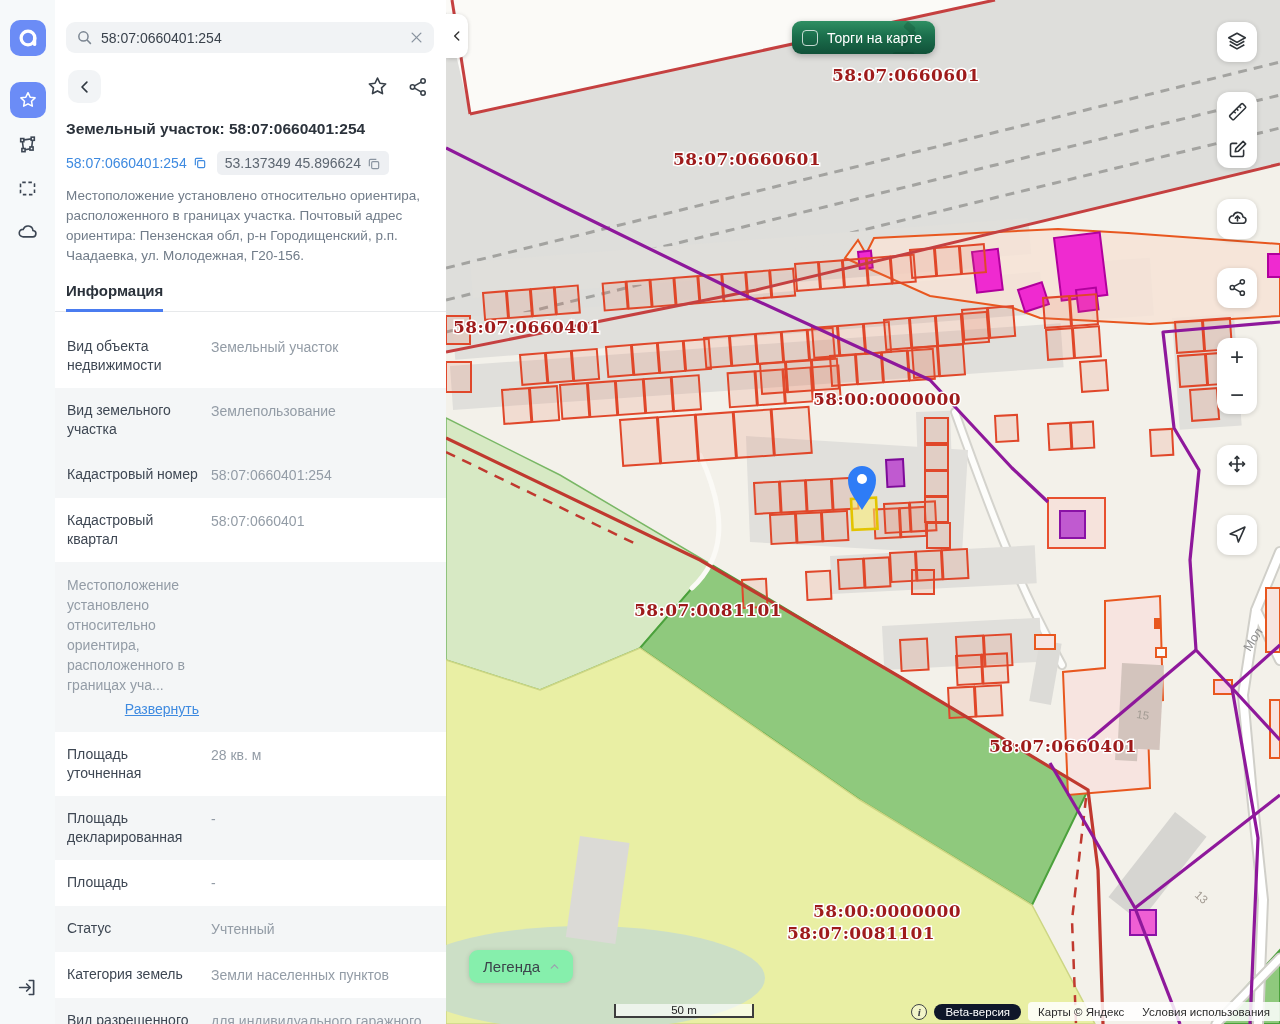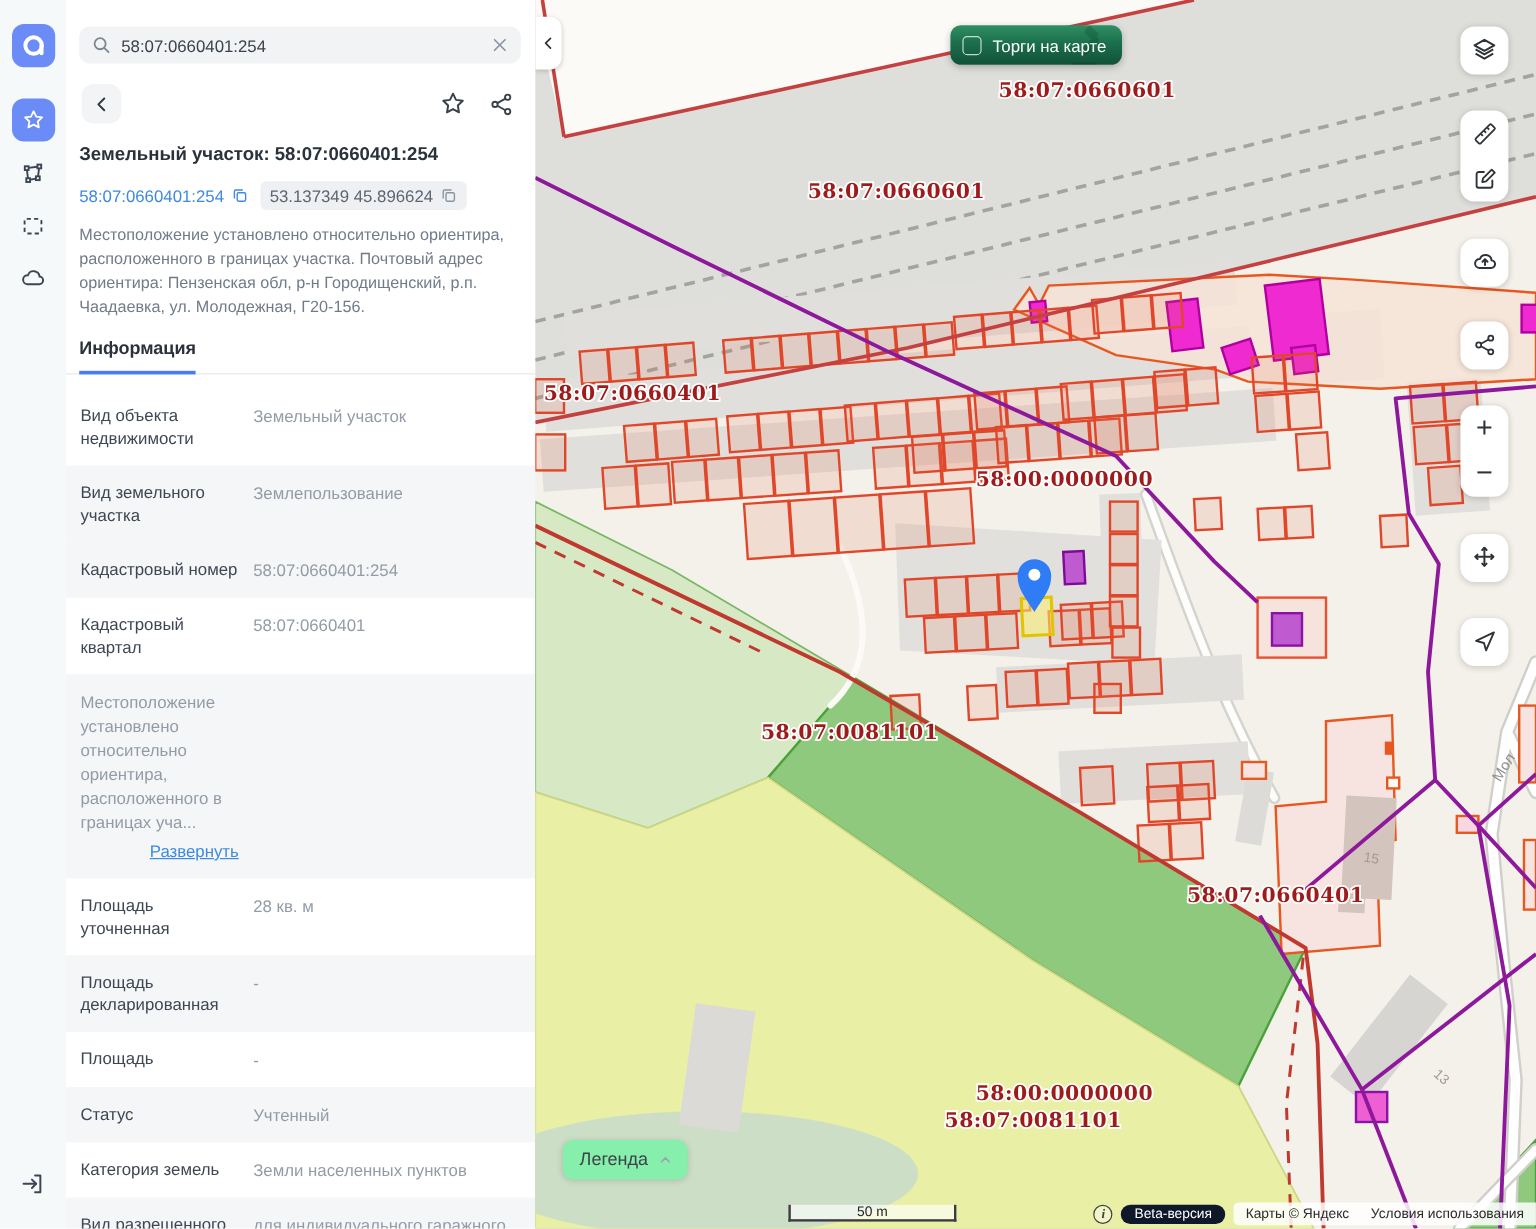--- a/index.html
+++ b/index.html
@@ -29,21 +29,21 @@
   .toolbar { display:flex; align-items:center; margin:17px 12px 0 13px; }
   .back-btn { width:33px; height:33px; border-radius:10px; background:#f2f4f6;
     display:flex; align-items:center; justify-content:center; color:#2f3740; cursor:pointer; }
   .toolbar .spacer { flex:1; }
   .tool-ic { width:32px; height:32px; display:flex; align-items:center;
     justify-content:center; color:#384049; cursor:pointer; margin-left:9px; }
   .obj-title { margin:17px 12px 0 11px; font-size:15.5px; font-weight:bold; color:#2b323b; }
   .chips { display:flex; align-items:center; margin:13px 12px 0 11px; gap:10px; }
   .chip-link { display:flex; align-items:center; gap:6px; color:#3e8ae0;
     font-size:14px; cursor:pointer; }
-  .chip-gray { display:flex; align-items:center; gap:6px; background:#eef0f3;
+  .chip-gray { display:flex; align-items:flex-end; gap:6px; background:#eef0f3;
     border-radius:5px; padding:4px 8px; font-size:14px; color:#5d6671; cursor:pointer; }
   .copy-ic { color:#8a94a0; display:flex; cursor:pointer; }
   .chip-link .copy-ic { color:#3e8ae0; }
   .desc { margin:11px 12px 0 11px; font-size:13.5px; line-height:20px; color:#717c89; }
   .tabs { margin:16px 0 0 11px; position:relative; }
   .tab { display:inline-block; font-size:15px; font-weight:bold; color:#2b323b;
     padding-bottom:10px; border-bottom:3px solid #4a7cf0; cursor:pointer; }
   .tab-divider { height:1px; background:#e7e9eb; margin-top:-1px; }
   .info-table { margin-top:12px; }
   .row { display:grid; grid-template-columns:132px 1fr; gap:12px; padding:13px 12px 13px 12px; }
@@ -85,21 +85,21 @@
   .legend-btn { position:absolute; left:23px; top:950px; width:104px; height:33px;
     background:#86efac; border-radius:9px; box-shadow:0 1px 5px rgba(0,0,0,.15);
     display:flex; align-items:center; justify-content:space-between; padding:0 12px 0 14px;
     font-size:15px; color:#3c434b; cursor:pointer; }
   .legend-btn .chev { color:#9aa3ad; display:flex; }
 
   .scalebar { position:absolute; left:168px; top:1004px; width:140px; height:14px;
     background:rgba(255,255,255,.65); border-left:2px solid #3c3c3c;
     border-right:2px solid #3c3c3c; border-bottom:2px solid #3c3c3c;
     display:flex; align-items:center; justify-content:center;
-    font-size:11.5px; color:#222;margin-left:43px; }
+    font-size:11.5px; color:#222; }
 
   .attrib { position:absolute; right:0; top:1002px; height:19px; display:flex;
     align-items:center; gap:7px; }
   .info-ic { width:16px; height:16px; border:1.5px solid #3f4346; border-radius:50%;
     color:#3f4346; font-size:11px; display:flex; align-items:center; justify-content:center;
     font-family:"Liberation Serif",serif; font-style:italic; font-weight:bold;
     background:rgba(255,255,255,.4); cursor:pointer; }
   .beta-pill { background:#0f172a; color:#fff; border-radius:9px; font-size:11.5px;
     padding:2px 11px; }
   .attr-strip { background:rgba(255,255,255,.85); border-radius:4px 0 0 4px;

